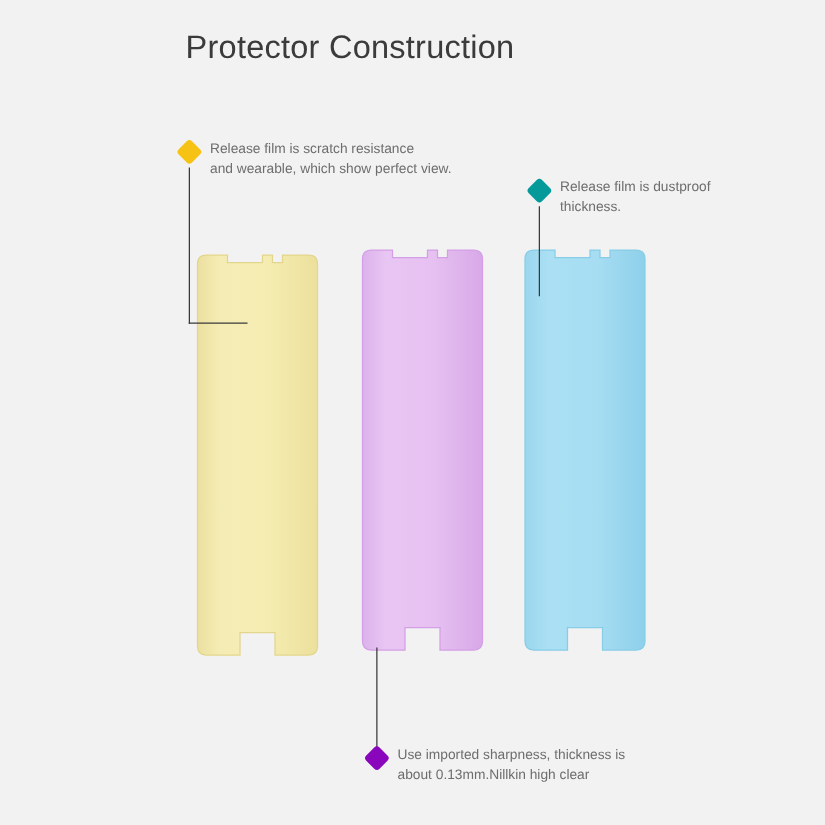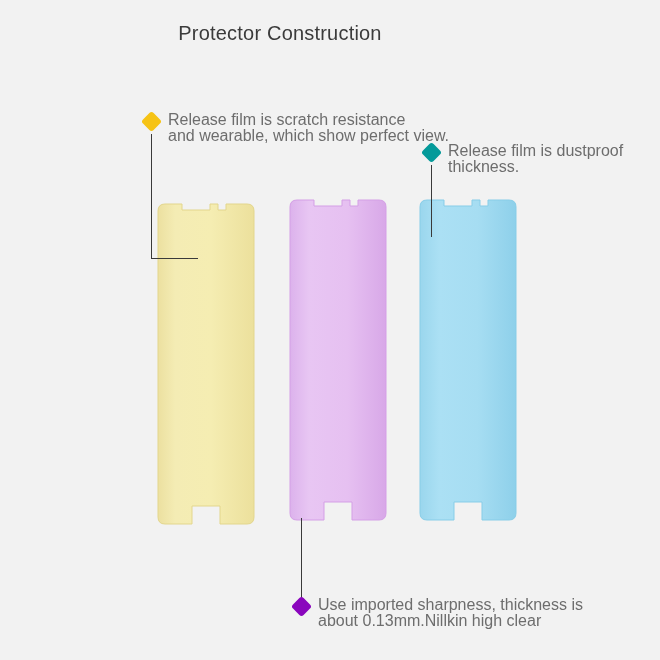--- a/index.html
+++ b/index.html
@@ -9,21 +9,21 @@
     font-family:"Liberation Sans","DejaVu Sans",sans-serif;
     overflow:hidden;
     position:relative;
   }
   #stage{position:absolute;inset:0;width:660px;height:660px;}
 
   
   .title{
     position:absolute;left:0;top:22px;width:560px;
     text-align:center;
-    font-size:20px;
+    font-size:26px;
     font-weight:400;
     letter-spacing:.2px;
     color:#3b3b3b;
   }
 
   
   .film{
     position:absolute;
     width:108px;height:322px;
   }
@@ -37,21 +37,21 @@
   .anno{position:absolute;}
   .anno .diamond{
     position:absolute;left:0;top:0;
     width:15px;height:15px;
     transform:rotate(45deg);
     border-radius:3px;
   }
   .anno .txt{
     position:absolute;
     left:24px;top:-2px;
-    font-size:16px;
+    font-size:11px;
     line-height:15.5px;
     color:#6d6d6d;
     white-space:nowrap;
   }
   .anno .txt div{white-space:nowrap;}
 
   
   .leader{position:absolute;background:#3a3a3a;}
   .leader.v{width:1px;}
   .leader.h{height:1px;}

